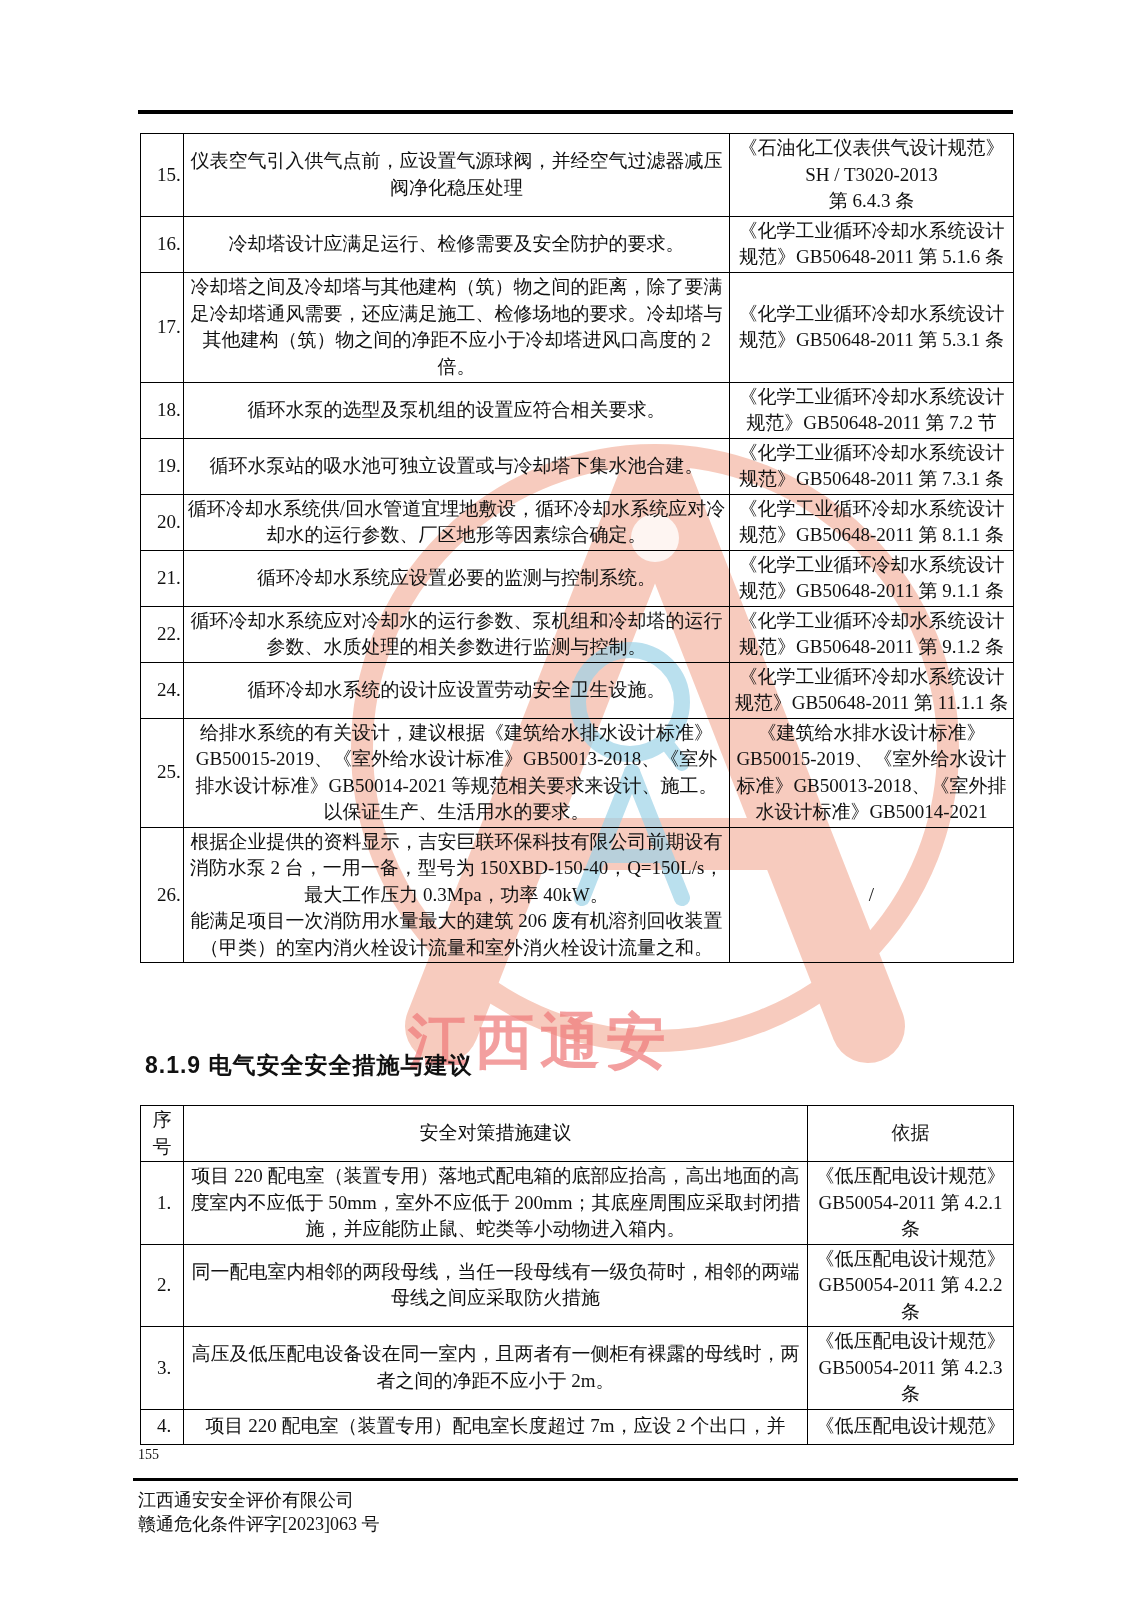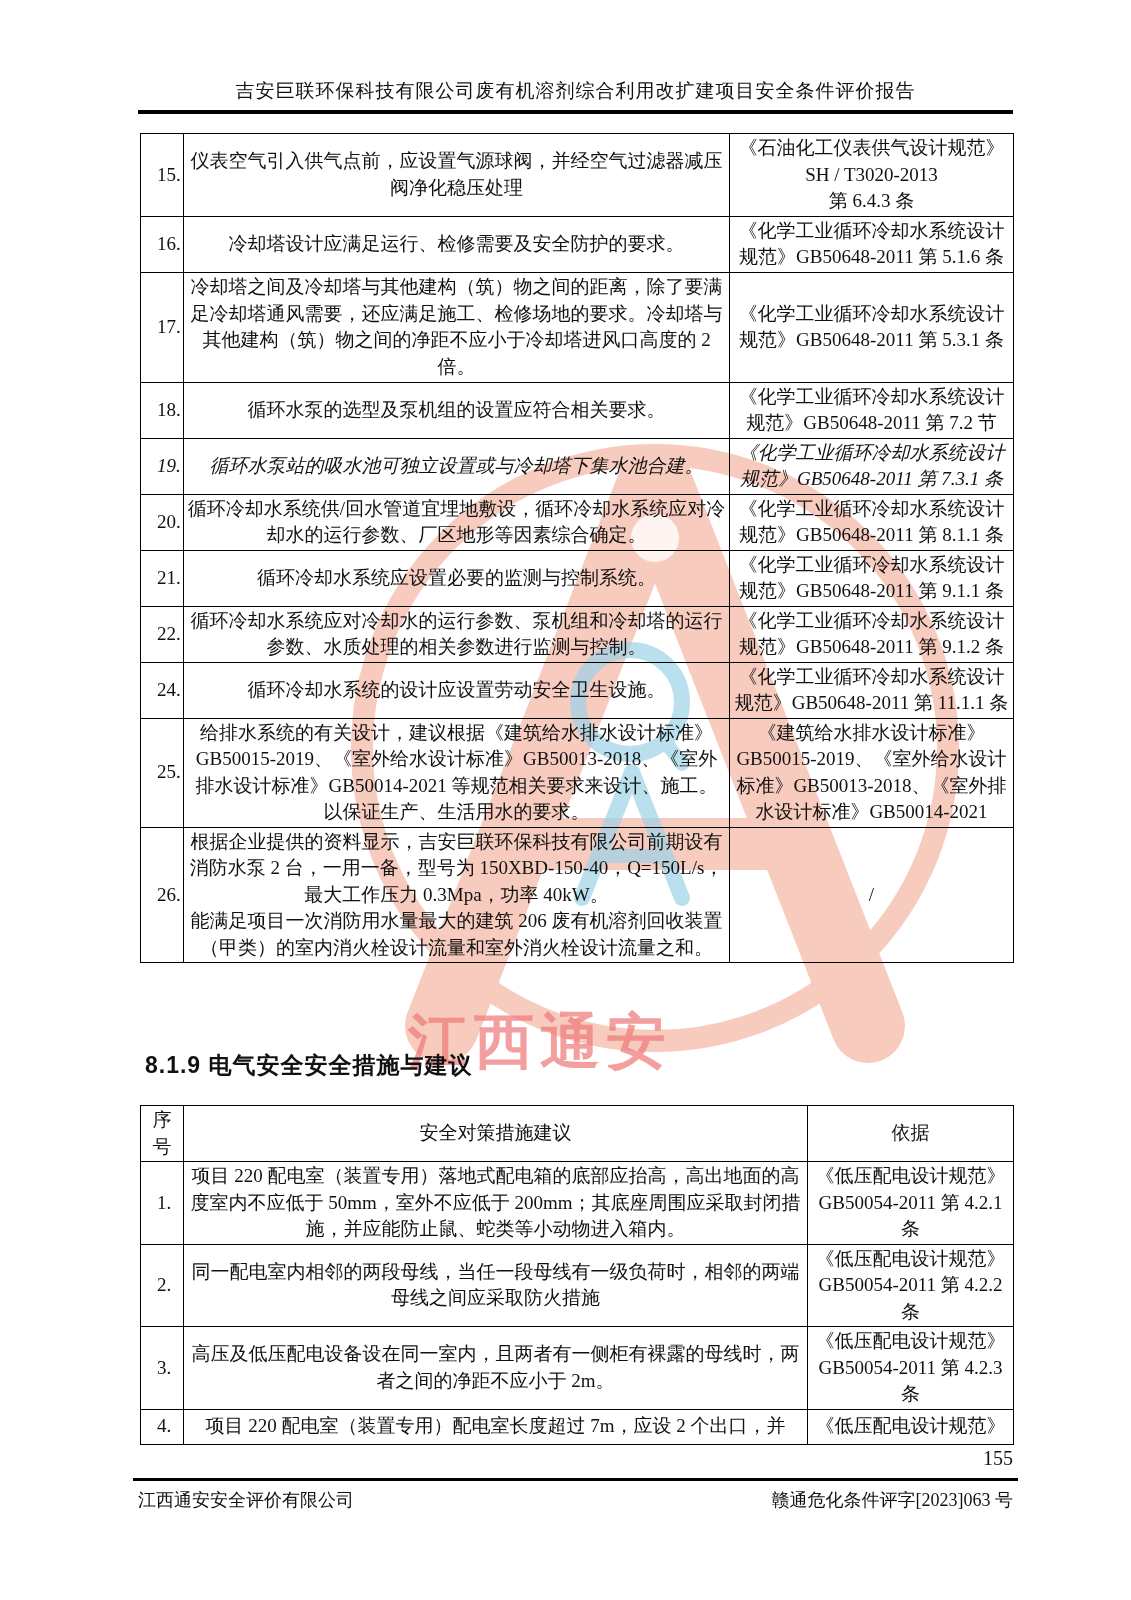--- a/index.html
+++ b/index.html
@@ -44,46 +44,46 @@
   }
   table.doc td.no{text-align:left;padding-left:16px;}
   
   #t1 col.c-no{width:43px;} #t1 col.c-m{width:546px;} #t1 col.c-b{width:284px;}
   #t2 col.c-no{width:43px;} #t2 col.c-m{width:624px;} #t2 col.c-b{width:206px;}
   
   #t1 tr:nth-child(1){height:77px;}
   #t1 tr:nth-child(2){height:48px;}
   #t1 tr:nth-child(3){height:110px;}
   #t1 tr:nth-child(4){height:50px;}
-  #t1 tr:nth-child(5){height:47px;font-style:italic;}
+  #t1 tr:nth-child(5){height:47px;}
   #t1 tr:nth-child(6){height:52px;margin-left:40px;}
   #t1 tr:nth-child(7){height:50px;}
   #t1 tr:nth-child(8){height:52px;}
   #t1 tr:nth-child(9){height:52px;}
   #t1 tr:nth-child(10){height:78px;}
   #t1 tr:nth-child(11){height:105px;}
   #t1 tr:nth-child(12){height:155px;}
   
   #t2 tr:nth-child(1){height:55px;}
   #t2 tr:nth-child(2){height:80px;}
   #t2 tr:nth-child(3){height:80px;}
   #t2 tr:nth-child(4){height:80px;}
   #t2 tr:nth-child(5){height:35px;}
   
   .section-heading{
     position:absolute;top:1050px;left:145px;z-index:2;
     font-family:Liberation Sans, sans-serif;
     font-weight:700;font-size:23px;letter-spacing:1px;
   }
   
-  .page-number{position:absolute;top:1447px;left:138px;width:875px;text-align:right;font-size:20px;z-index:2;}
+  .page-number{position:absolute;top:1447px;left:138px;width:875px;text-align:left;font-size:14px;z-index:2;}
   .footer-rule{position:absolute;top:1478px;left:133px;width:885px;height:2.5px;background:#000;z-index:2;}
   .footer-row{
     position:absolute;top:1488px;left:138px;width:875px;z-index:2;
-    display:flex;justify-content:space-between;font-size:18px;
+    display:flex;justify-content:space-between;font-size:18px;flex-direction:column;
   }
 </style>
 </head>
 <body>
 
 <div class="page">
 
   <svg class="wm-logo" viewBox="0 0 650 660">
     <g stroke="#f1a289" opacity="0.55" fill="none" stroke-linecap="round">
       <circle cx="325" cy="328" r="293" stroke-width="22"></circle>
@@ -96,21 +96,20 @@
       <circle cx="300" cy="282" r="52" stroke-width="16"></circle>
       <line x1="334" y1="320" x2="352" y2="344" stroke-width="14"></line>
       <line x1="302" y1="352" x2="252" y2="478" stroke-width="16"></line>
       <line x1="302" y1="352" x2="352" y2="478" stroke-width="16"></line>
       <line x1="272" y1="436" x2="332" y2="436" stroke-width="14"></line>
     </g>
   </svg>
 
   <div class="wm-text">江西通安</div>
 
-  <div class="header-title">吉安巨联环保科技有限公司废有机溶剂综合利用改扩建项目安全条件评价报告</div>
   <div class="header-rule"></div>
 
   <table class="doc" id="t1">
     <colgroup>
         <col class="c-no">
         <col class="c-m">
         <col class="c-b">
       </colgroup>
     <tbody>
       <tr>

